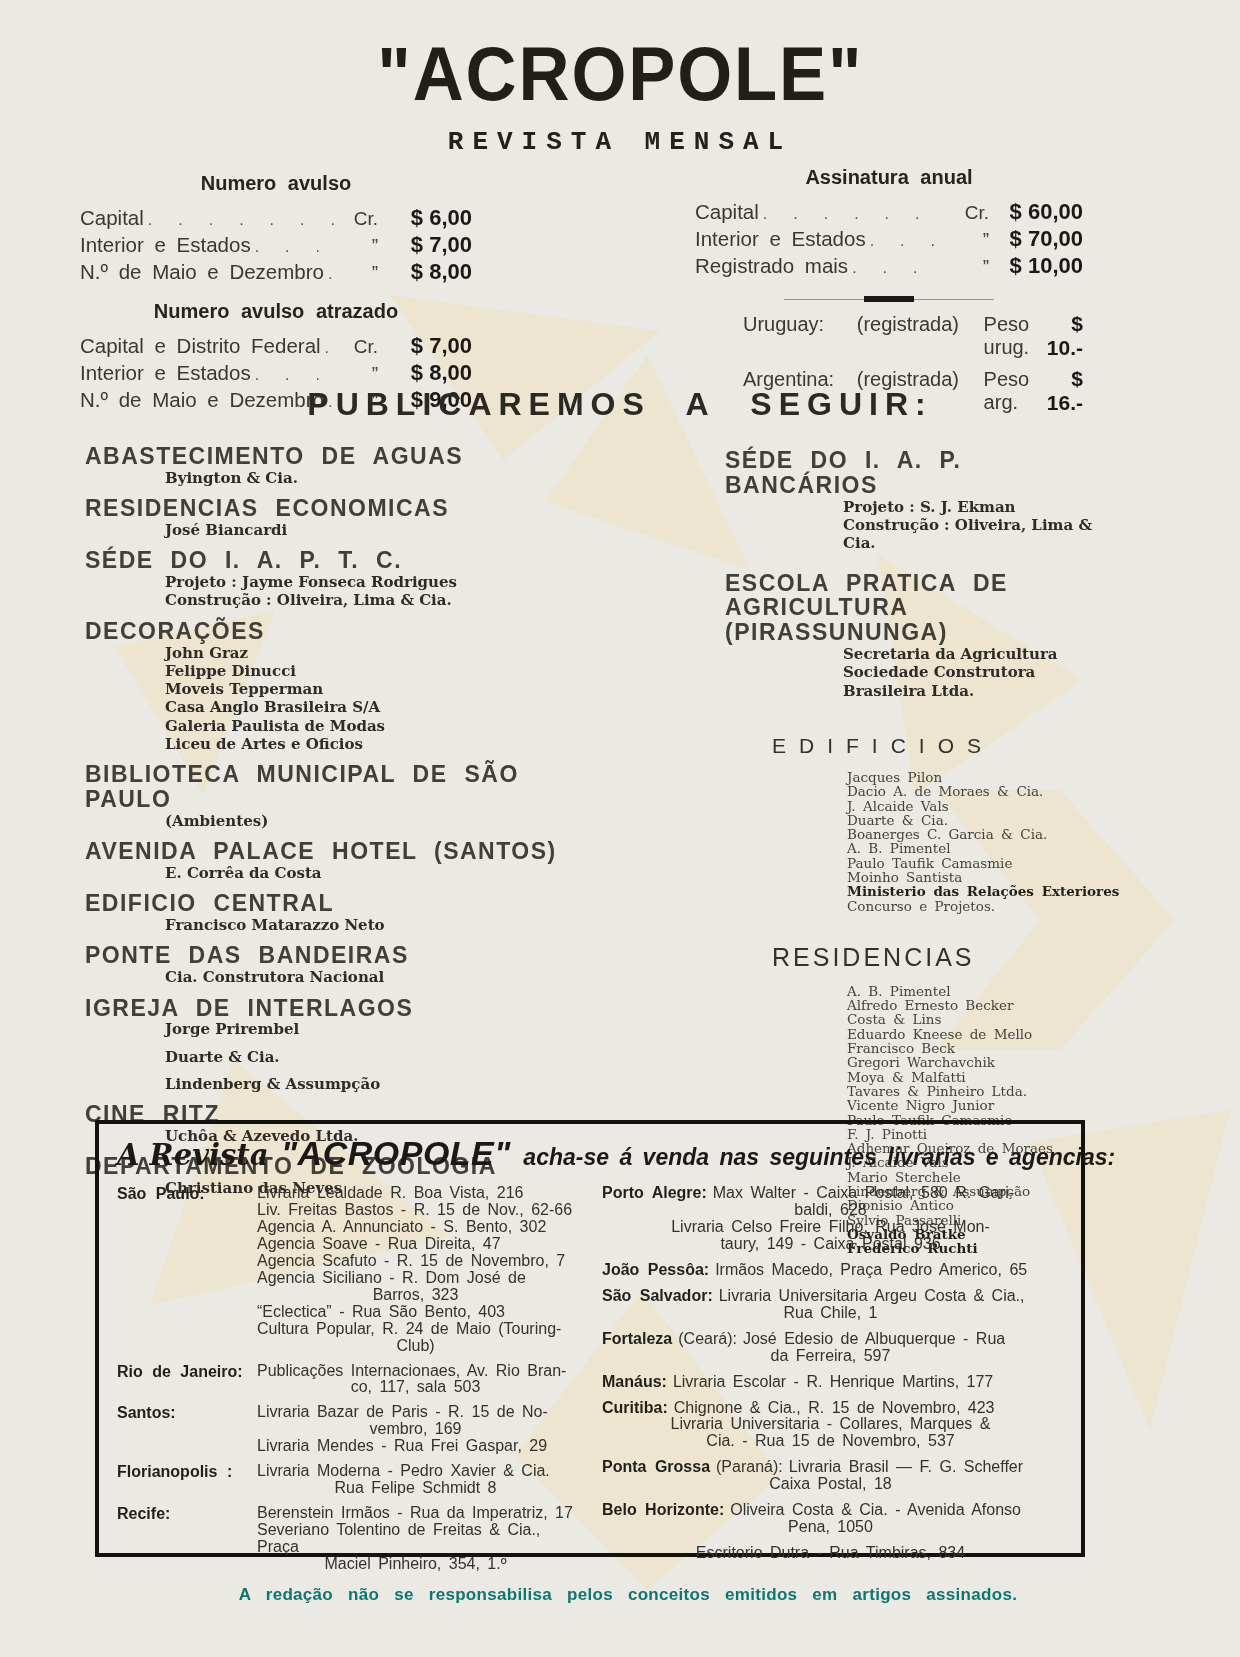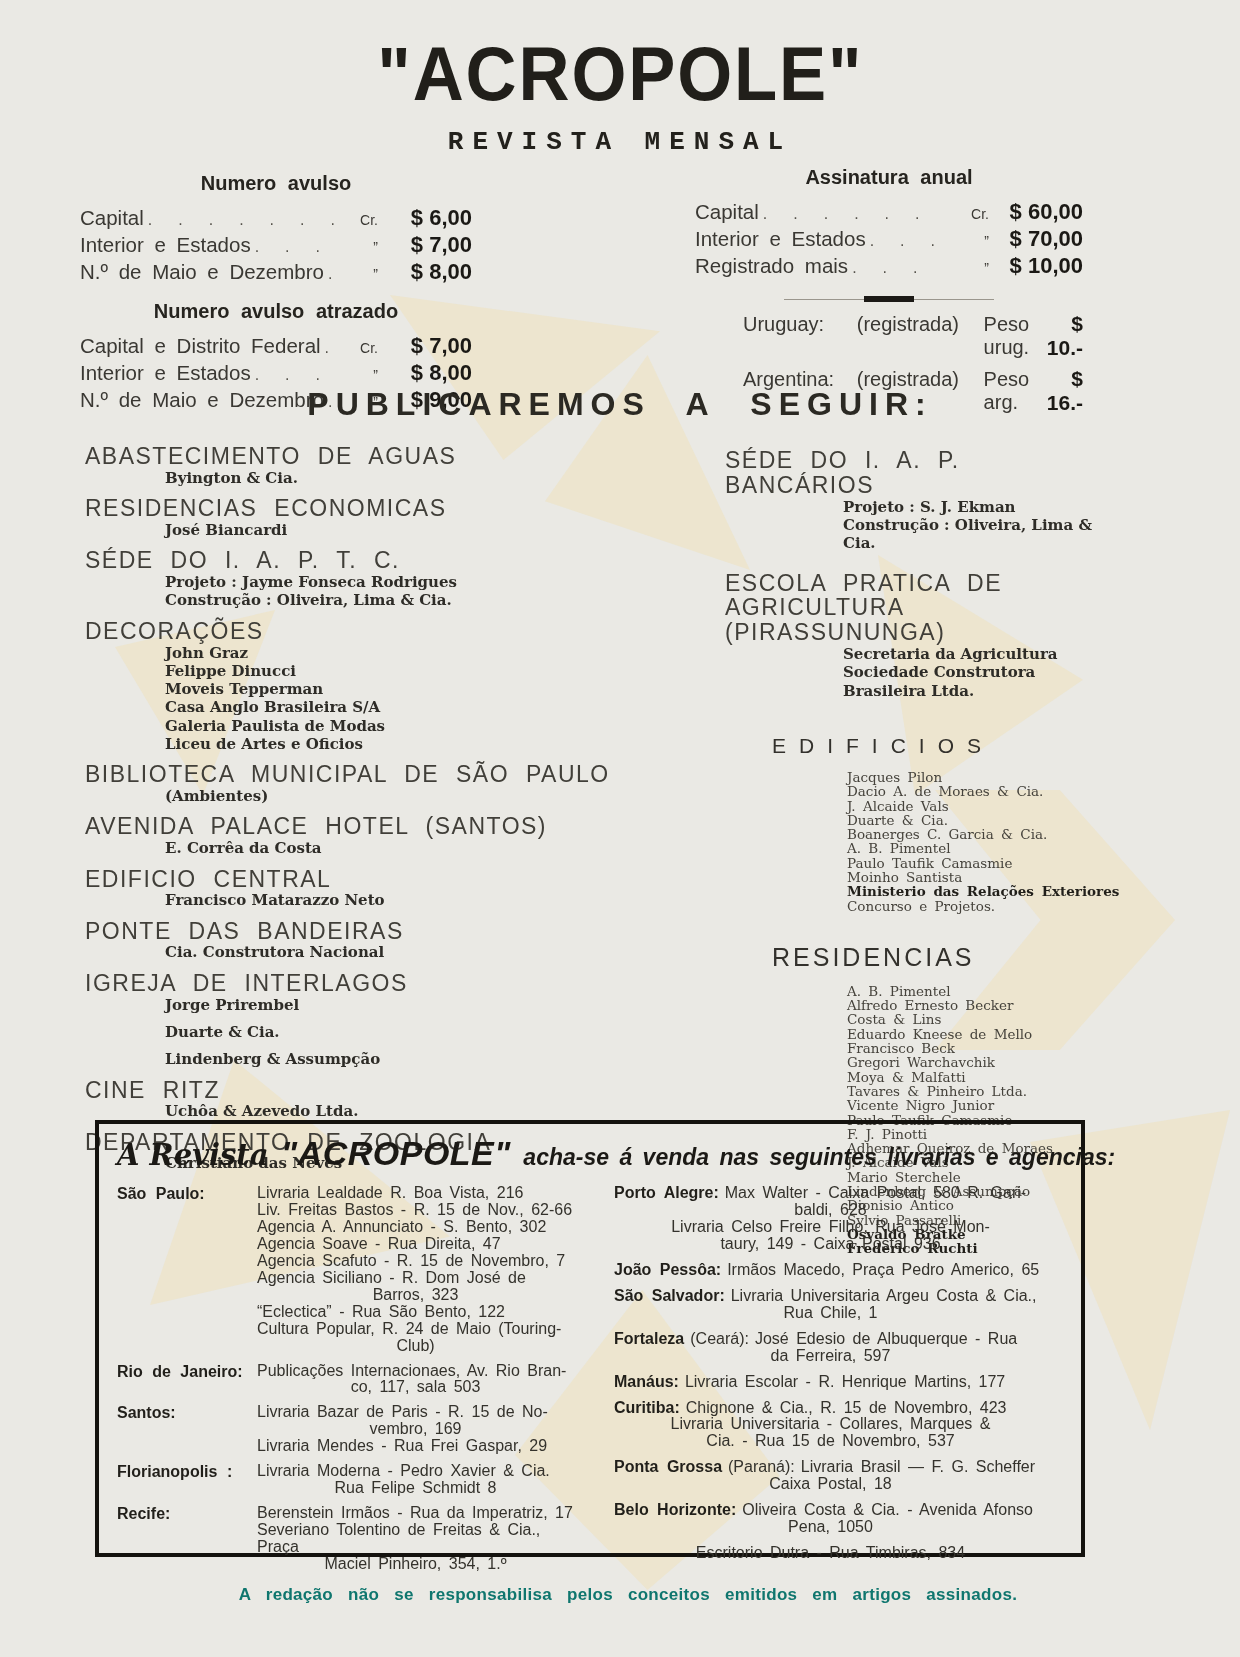--- a/index.html
+++ b/index.html
@@ -24,38 +24,38 @@
   .brand{display:inline-block;font-size:76px;font-weight:bold;letter-spacing:2px;color:#211f1a;transform:scaleX(.93);}
   .subtitle{margin-top:10px;font-family:"Liberation Mono",monospace;font-weight:bold;font-size:26px;letter-spacing:9px;color:#23211c;}
   
   .price-left{position:absolute;left:80px;top:172px;width:392px;}
   .price-right{position:absolute;left:695px;top:166px;width:388px;}
   .price-header{font-weight:bold;font-size:20px;color:#26241f;text-align:center;word-spacing:6px;margin-bottom:10px;}
   .price-row{display:flex;align-items:baseline;height:27px;font-size:20.5px;color:#3a3833;text-align:right;}
   .plabel{white-space:nowrap;word-spacing:5px;}
   .leader{flex:1;overflow:hidden;white-space:nowrap;margin:0 4px;color:#55524b;font-size:16px;}
   .leader::after{content:"..............";letter-spacing:26px;}
-  .punit{width:40px;font-size:14px;}
+  .punit{width:40px;font-size:19px;}
   .pprice{width:94px;font-weight:bold;font-size:22px;color:#1b1915;}
   .hdr2{margin-top:14px;}
   .divider{display:flex;align-items:center;width:210px;margin:16px auto 10px auto;}
   .mini-rule{height:1px;background:#9a968d;flex:1;}
   .mini-bar{width:50px;height:6px;background:#1c1a16;}
   .foreign-row{display:flex;align-items:baseline;font-size:20px;margin-top:7px;color:#3a3833;word-spacing:4px;margin-left:48px;}
   .flabel{width:122px;}
   .fdetail{width:136px;}
   .fcur{flex:1;}
   .fprice{font-weight:bold;font-size:21px;color:#1b1915;margin-left:auto;text-align:right;}
   
   .pub-heading{position:absolute;top:386px;left:0;right:0;text-align:center;font-weight:bold;font-size:32px;letter-spacing:7px;word-spacing:20px;color:#2b2923;}
   .pubs-left{position:absolute;left:85px;top:444px;width:530px;}
   .pubs-right{position:absolute;left:715px;top:448px;width:400px;}
   .pub-item{margin-bottom:9px;}
   .pubs-right .pub-item{margin-bottom:18px;}
-  .pub-title{font-size:23px;letter-spacing:1.5px;word-spacing:9px;color:#413f39;line-height:1.08;}
+  .pub-title{font-size:23px;letter-spacing:1.5px;word-spacing:9px;color:#413f39;line-height:1.08;font-weight:bold;}
   .pubs-right .pub-title{margin-left:10px;}
   .pub-credits{margin-left:80px;}
   .pubs-right .pub-credits{margin-left:128px;}
   .pub-credit{font-family:"DejaVu Serif",serif;font-weight:bold;font-size:15px;color:#2e2c27;line-height:1.22;}
   .sec-heading{font-size:21px;letter-spacing:13px;color:#33312c;margin:34px 0 12px 57px;}
   .sec-heading.res{font-size:25px;letter-spacing:3px;margin-top:30px;word-spacing:2px;}
   .name-list{margin-left:132px;margin-bottom:6px;}
   .name-line{font-family:"DejaVu Serif",serif;font-size:13.5px;line-height:1.06;color:#46433c;white-space:nowrap;word-spacing:3px;}
   .name-line.bold{font-weight:bold;color:#211f1a;}
   
@@ -64,21 +64,21 @@
   .bh-prefix{font-family:"DejaVu Serif",serif;font-style:italic;font-weight:bold;font-size:29px;}
   .bh-brand{font-weight:bold;font-style:italic;font-size:34px;letter-spacing:.5px;margin:0 8px;}
   .bh-suffix{font-weight:bold;font-style:italic;font-size:23px;word-spacing:4px;}
   .vcols{display:flex;gap:28px;}
   .vcol{flex:1;}
   .vrow{display:grid;grid-template-columns:140px 1fr;margin-bottom:8px;}
   .vcity{font-weight:bold;font-size:16px;word-spacing:5px;color:#211f1a;}
   .vline{font-size:16px;line-height:1.06;color:#34322c;word-spacing:3px;}
   .vline.center{text-align:center;}
   .ventry{margin-bottom:9px;}
-  .vcity-inline{font-weight:bold;color:#211f1a;word-spacing:4px;margin-right:6px;margin-left:12px;}
+  .vcity-inline{font-weight:bold;color:#211f1a;word-spacing:4px;margin-right:6px;}
   .vcity-light{color:#34322c;margin-right:6px;}
   
   .footer{position:absolute;top:1585px;left:0;right:0;text-align:center;font-weight:bold;font-size:17px;word-spacing:10px;letter-spacing:.3px;color:#0f766e;padding-left:16px;}
 </style>
 </head>
 <body>
 
 <div class="page">
 
   <div class="wm wm1"></div>
@@ -338,21 +338,21 @@
             <div class="vrow">
               <div class="vcity">São Paulo:</div>
               <div class="vlines">
                 <div class="vline">Livraria Lealdade  R. Boa Vista, 216</div>
                 <div class="vline">Liv. Freitas Bastos - R. 15 de Nov., 62-66</div>
                 <div class="vline">Agencia A. Annunciato - S. Bento, 302</div>
                 <div class="vline">Agencia Soave - Rua Direita, 47</div>
                 <div class="vline">Agencia Scafuto - R. 15 de Novembro, 7</div>
                 <div class="vline">Agencia Siciliano - R. Dom José de</div>
                 <div class="vline center">Barros, 323</div>
-                <div class="vline">“Eclectica” - Rua São Bento, 122</div>
+                <div class="vline">“Eclectica” - Rua São Bento, 403</div>
                 <div class="vline">Cultura Popular, R. 24 de Maio (Touring-</div>
                 <div class="vline center">Club)</div>
               </div>
             </div>
             <div class="vrow">
               <div class="vcity">Rio de Janeiro:</div>
               <div class="vlines">
                 <div class="vline">Publicações Internacionaes, Av. Rio Bran-</div>
                 <div class="vline center">co, 117, sala 503</div>
               </div>

